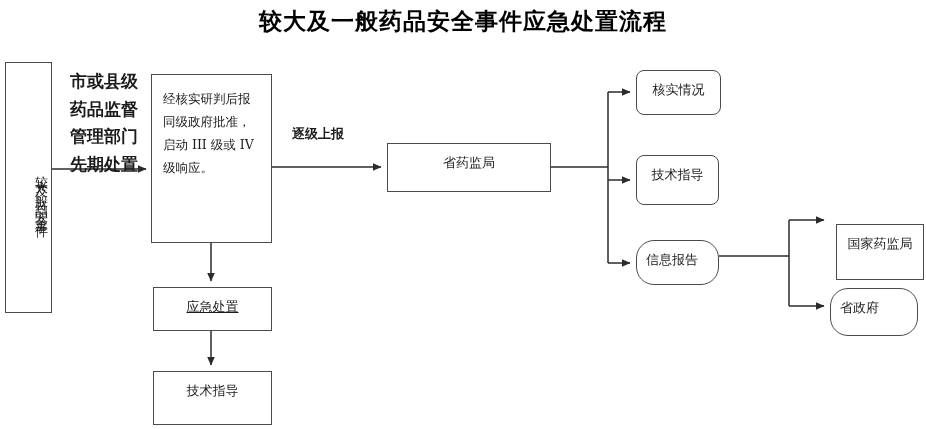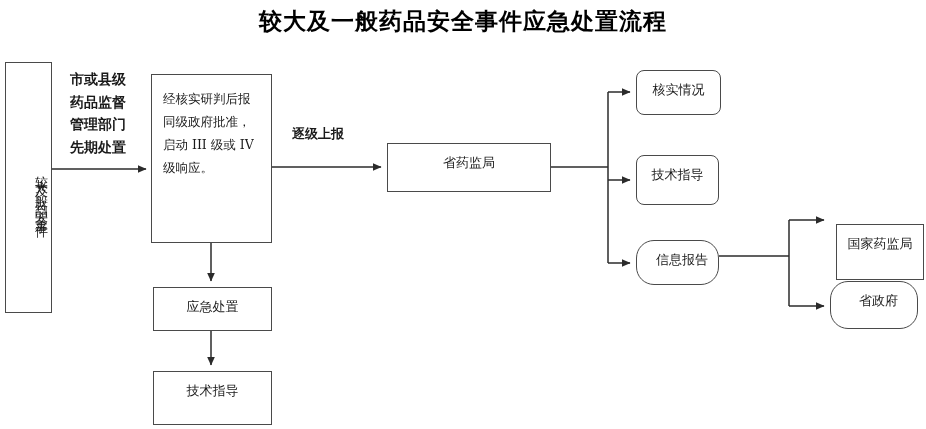--- a/index.html
+++ b/index.html
@@ -54,21 +54,21 @@
     align-items: flex-start;
     justify-content: center;
   }
   .box.center .txt {
     padding-top: 9px;
     text-align: center;
   }
   .box.center-left {
     display: flex;
     align-items: flex-start;
-    justify-content: center;
+    justify-content: flex-start;
     border-radius: 18px;
   }
   .box.center-left .txt {
     padding-top: 9px;
     padding-left: 9px;
     text-align: left;
   }
   
   .box.vertical {
     writing-mode: vertical-rl;
@@ -87,21 +87,21 @@
   .box.para .txt {
     padding: 12px 10px 0 11px;
     text-align: left;
     line-height: 1.85;
     font-size: 12.5px;
   }
   
   .edge-label {
     position: absolute;
     font-family: "DejaVu Serif", serif;
-    font-size: 14px;
+    font-size: 17px;
     line-height: 1.62;
     color: #1a1a1a;
     white-space: pre-line;
     font-weight: bold;
   }
   .edge-label.plain {
     font-weight: bold;
     font-size: 13px;
   }
   
@@ -159,21 +159,21 @@
 药品监督
 管理部门
 先期处置</div>
 
   <div class="box para" style="left:151px; top:74px; width:121px; height:169px;">
     <span class="txt">经核实研判后报同级政府批准，启动 III 级或 IV 级响应。</span>
   </div>
 
   <div class="edge-label plain" style="left:292px; top:123px;">逐级上报</div>
 
-  <div class="box center" style="left:153px; top:287px; width:119px; height:44px;">
+  <div class="box center" style="left:153px; top:287px; width:119px; height:44px;text-decoration:underline;">
     <span class="txt">应急处置</span>
   </div>
 
   <div class="box center" style="left:153px; top:371px; width:119px; height:54px;">
     <span class="txt">技术指导</span>
   </div>
 
   <div class="box center" style="left:387px; top:143px; width:164px; height:49px;">
     <span class="txt">省药监局</span>
   </div>
@@ -187,17 +187,17 @@
   </div>
 
   <div class="box center-left" style="left:636px; top:240px; width:83px; height:45px;">
     <span class="txt">信息报告</span>
   </div>
 
   <div class="box center" style="left:836px; top:192px; width:88px; height:56px;margin-top:32px;">
     <span class="txt">国家药监局</span>
   </div>
 
-  <div class="box center-left" style="left:830px; top:281px; width:88px; height:48px;">
+  <div class="box center-left" style="left:830px; top:288px; width:88px; height:48px;">
     <span class="txt">省政府</span>
   </div>
 
 </div>
 
 </body></html>

